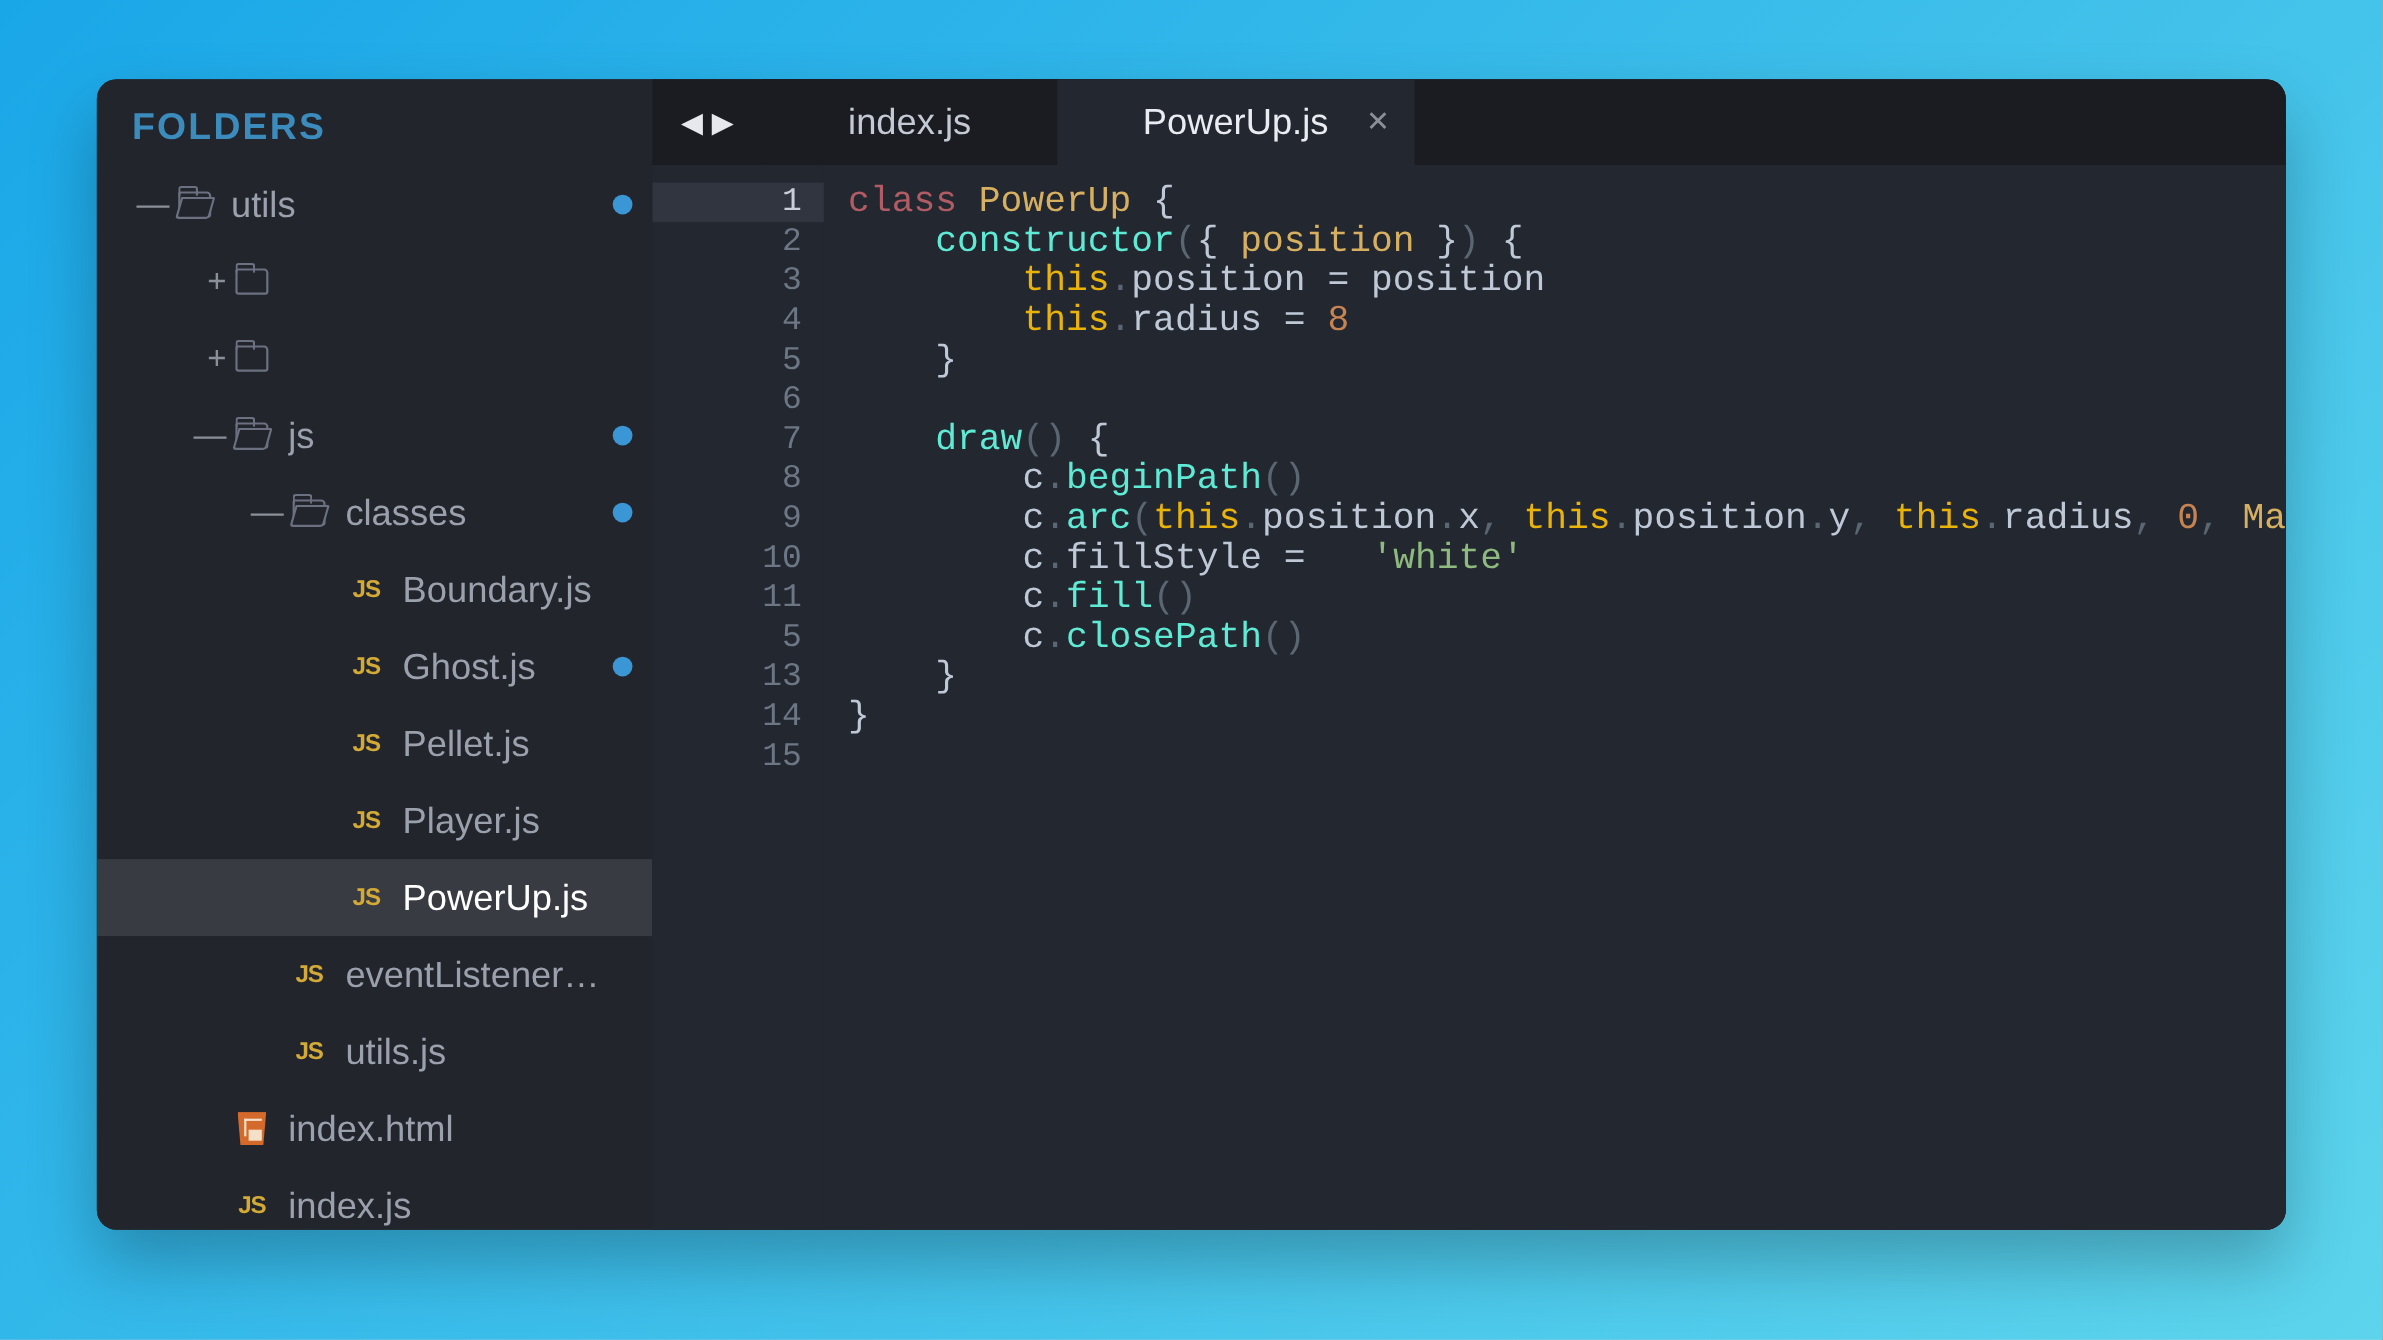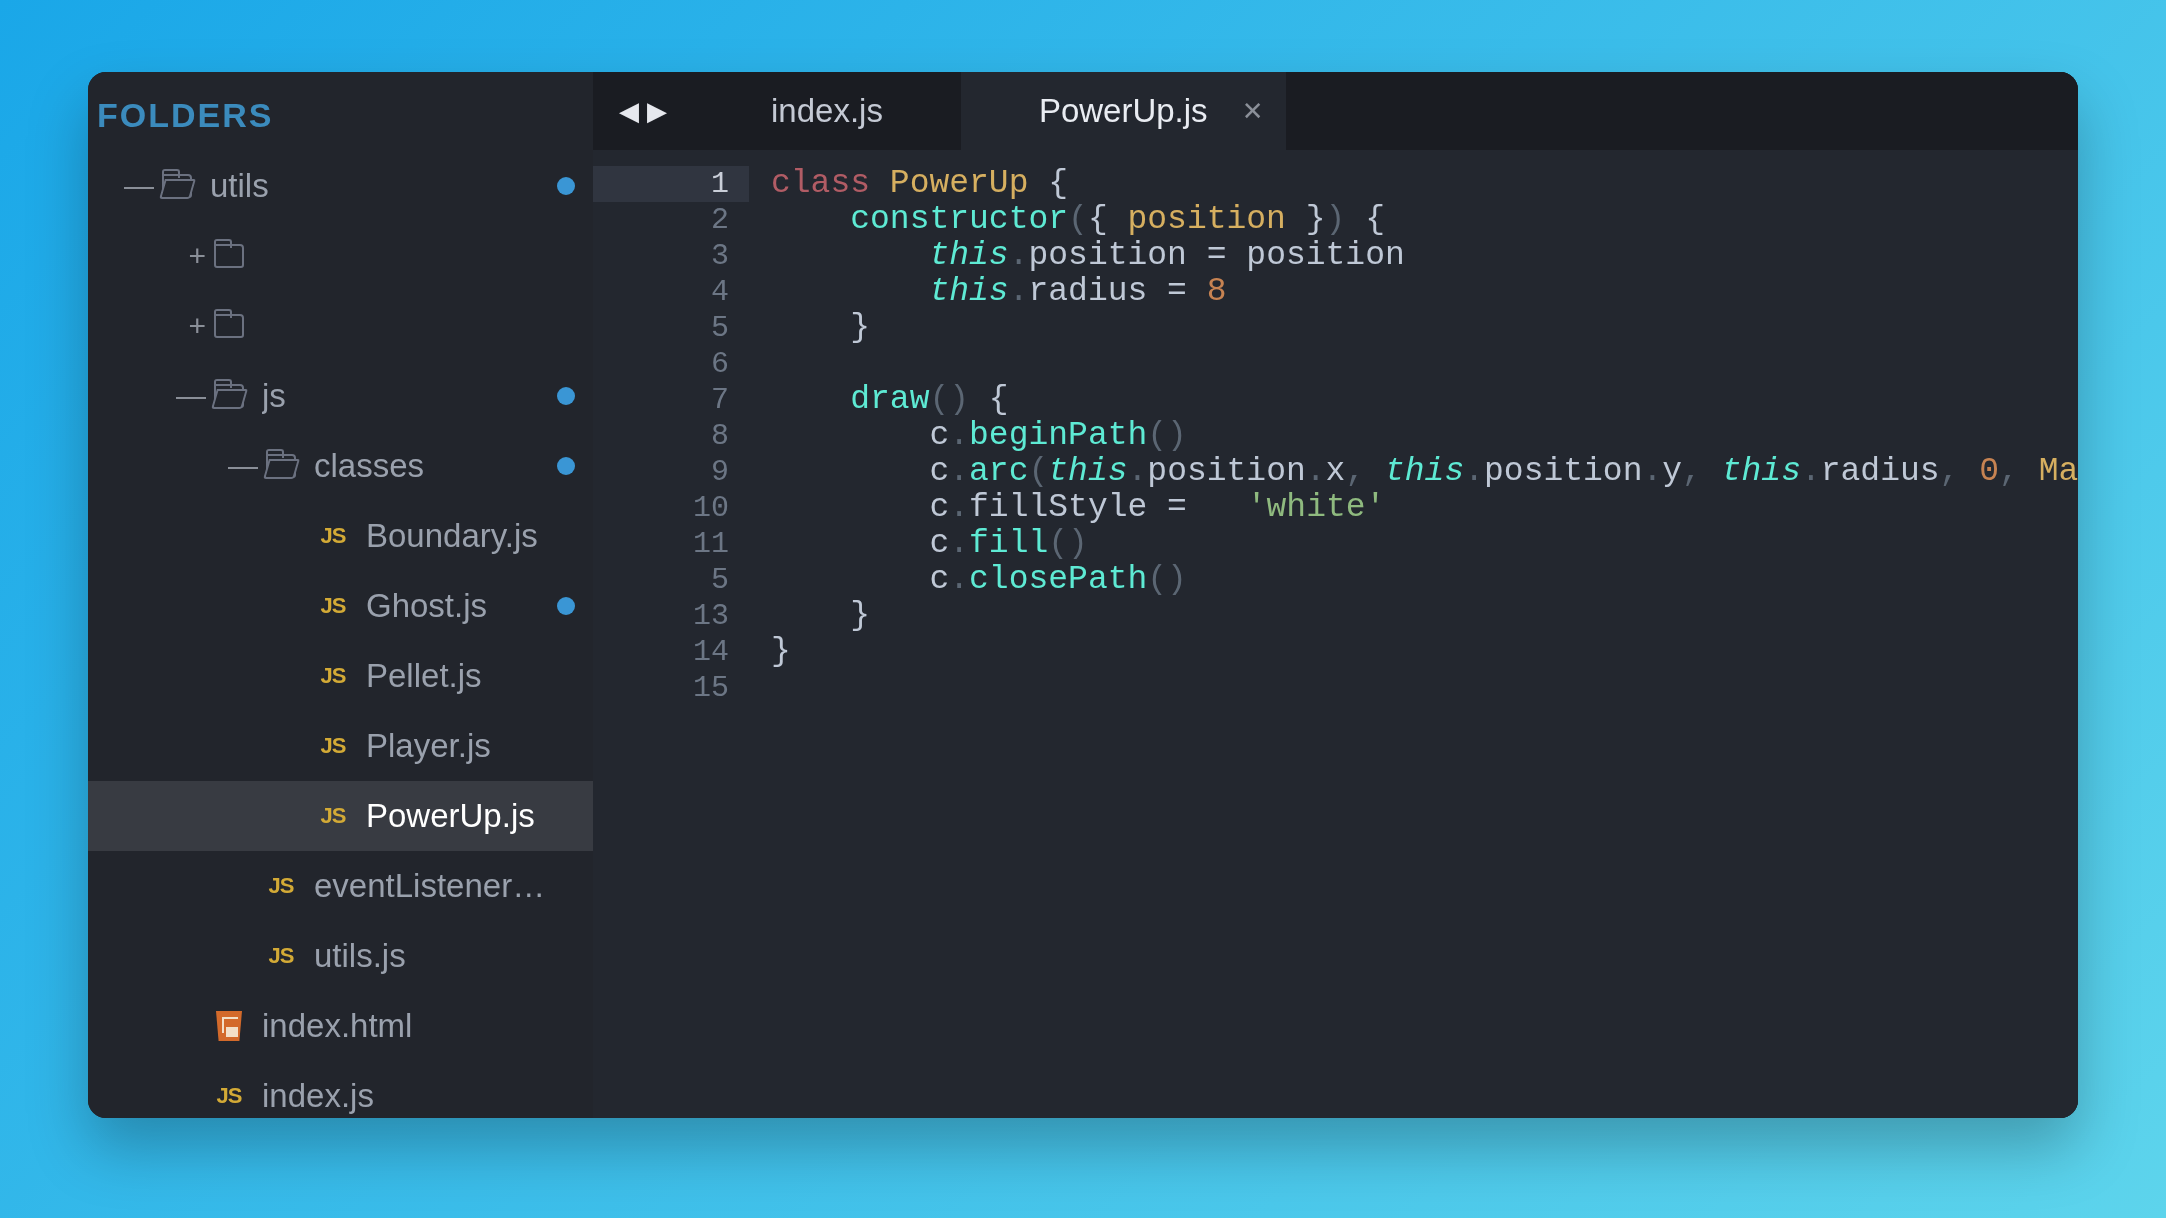--- a/index.html
+++ b/index.html
@@ -26,21 +26,21 @@
     background: #22252c;
     flex: 0 0 505px;
     overflow: hidden;
     display: flex;
     flex-direction: column;
   }
   .sidebar-title {
     font-size: 34px;
     font-weight: 800;
     color: #3b8bbd;
-    padding: 24px 0 16px 9px;
+    padding: 24px 0 16px 32px;
     letter-spacing: 2px;
   }
   .tree { flex: 1; }
   .tree-row {
     display: flex;
     align-items: center;
     height: 70px;
     padding-right: 18px;
     cursor: pointer;
     font-size: 33px;
@@ -160,21 +160,21 @@
     flex:1;
     font-family: "SF Mono","Menlo","Consolas","Liberation Mono",monospace;
     font-size: 33px;
     line-height: 36px;
     padding: 16px 0 0 22px;
     white-space: pre;
     color:#bfc8d6;
   }
   
   .kw   { color:#b15c65; }      
-  .kwi  { color:#5eead4; font-style:italic; } 
+  .kwi  { color:#eab308; } 
   .type { color:#d6af60; }      
   .fn   { color:#5eead4; }      
   .num  { color:#c78352; }      
   .str  { color:#8fba7f;margin-left:40px; }      
   .pun  { color:#5b6673; }      
   .op   { color:#bfc8d6; }      
   .id   { color:#bfc8d6; }      
   .prop { color:#bfc8d6; }      
 </style>
 </head>

